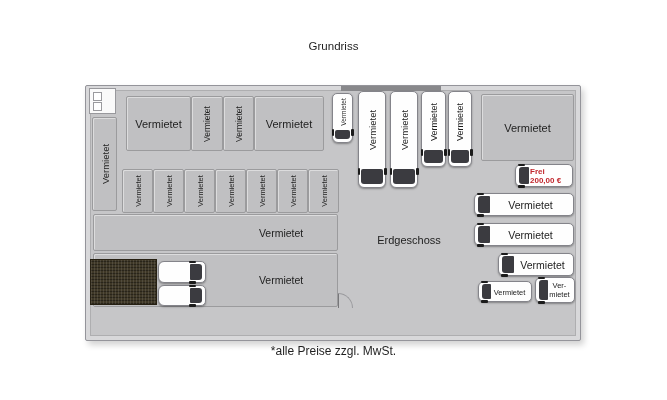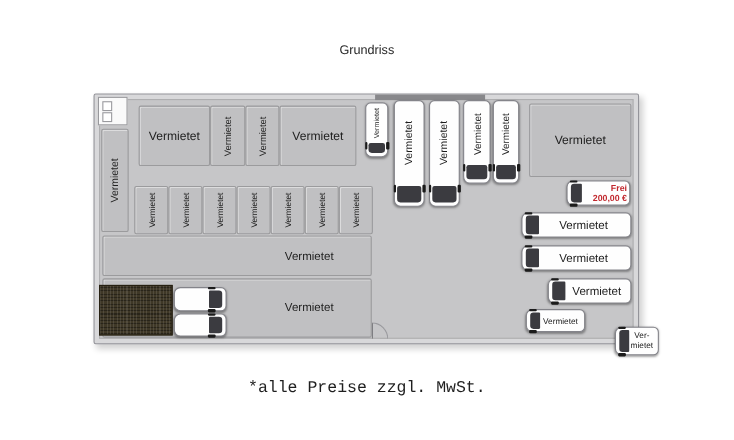--- a/index.html
+++ b/index.html
@@ -4,25 +4,25 @@
 <style>
   html,body{margin:0;padding:0;}
   body{
     width:667px;height:400px;position:relative;overflow:hidden;
     background:#ffffff;
     font-family:"Liberation Sans", sans-serif;
     color:#1a1a1a;
   }
   .center-text{position:absolute;left:0;width:667px;text-align:center;}
   #title-block{top:39px;font-size:11.5px;line-height:14px;color:#1f1f1f;}
-  #footer-note{top:344px;font-size:15px;color:#1f1f1f;font-family:Liberation Mono, monospace;}
+  #footer-note{top:344px;font-size:12px;color:#1f1f1f;}
 
   
   #building{
-    position:absolute;left:85px;top:85px;width:496px;height:228px;
+    position:absolute;left:85px;top:85px;width:496px;height:256px;
     background:#d8d8da;border:1px solid #94949a;border-radius:2px;
     box-shadow:3px 4px 6px rgba(0,0,0,0.18);
     box-sizing:border-box;
   }
   #floor{
     position:absolute;left:4px;top:4px;right:4px;bottom:4px;
     background:#c6c6c8;border:1px solid #aeaeb0;box-sizing:border-box;
   }
   #floor > *{position:absolute;box-sizing:border-box;}
 
@@ -66,21 +66,21 @@
   .van-v > .cab{left:2px;right:2px;bottom:3px;height:15px;border-radius:2px 2px 3px 3px;}
   .van-v > .cab::before,.van-v > .cab::after{
     content:"";position:absolute;top:-1px;width:2.5px;height:7px;background:#1b1b1b;border-radius:1px;
   }
   .van-v > .cab::before{left:-3.5px;} .van-v > .cab::after{right:-3.5px;}
   .van-v .vl{top:40%;font-size:9.5px;color:#1c1c1c;}
 
   
   .frei-label{
     position:absolute;left:14px;right:2px;top:50%;transform:translateY(-50%);
-    text-align:right;font-size:8px;line-height:9px;color:#c1272d;font-weight:bold;
+    text-align:left;font-size:8px;line-height:9px;color:#c1272d;font-weight:bold;
   }
   .frei-label span{display:block;}
 
   .two-line{
     position:absolute;left:11px;right:2px;top:50%;transform:translateY(-50%);
     text-align:center;font-size:7.5px;line-height:8.5px;color:#1c1c1c;
   }
   .two-line span{display:block;}
 
   
@@ -223,25 +223,26 @@
       <span class="hl">Vermietet</span>
     </div>
     <div class="van van-h" style="left:407px;top:162px;width:76px;height:23px;">
       <span class="cab"></span>
       <span class="hl">Vermietet</span>
     </div>
     <div class="van van-h" style="left:387px;top:190px;width:54px;height:21px;">
       <span class="cab" style="width:9px;"></span>
       <span class="hl" style="font-size:7.5px;left:12px;">Vermietet</span>
     </div>
-    <div class="van van-h" style="left:468px;top:186px;width:40px;height:26px;margin-top:20px;">
+    <div class="van van-h" style="left:444px;top:186px;width:40px;height:26px;">
       <span class="cab" style="width:9px;"></span>
       <span class="two-line">
         <span>Ver-</span>
         <span>mietet</span>
       </span>
     </div>
 
+    <div id="hall-label" style="left:268px;top:143px;width:100px;">Erdgeschoss</div>
 
   </div>
 </div>
 
 <div id="footer-note" class="center-text">*alle Preise zzgl. MwSt.</div>
 
 </body></html>

